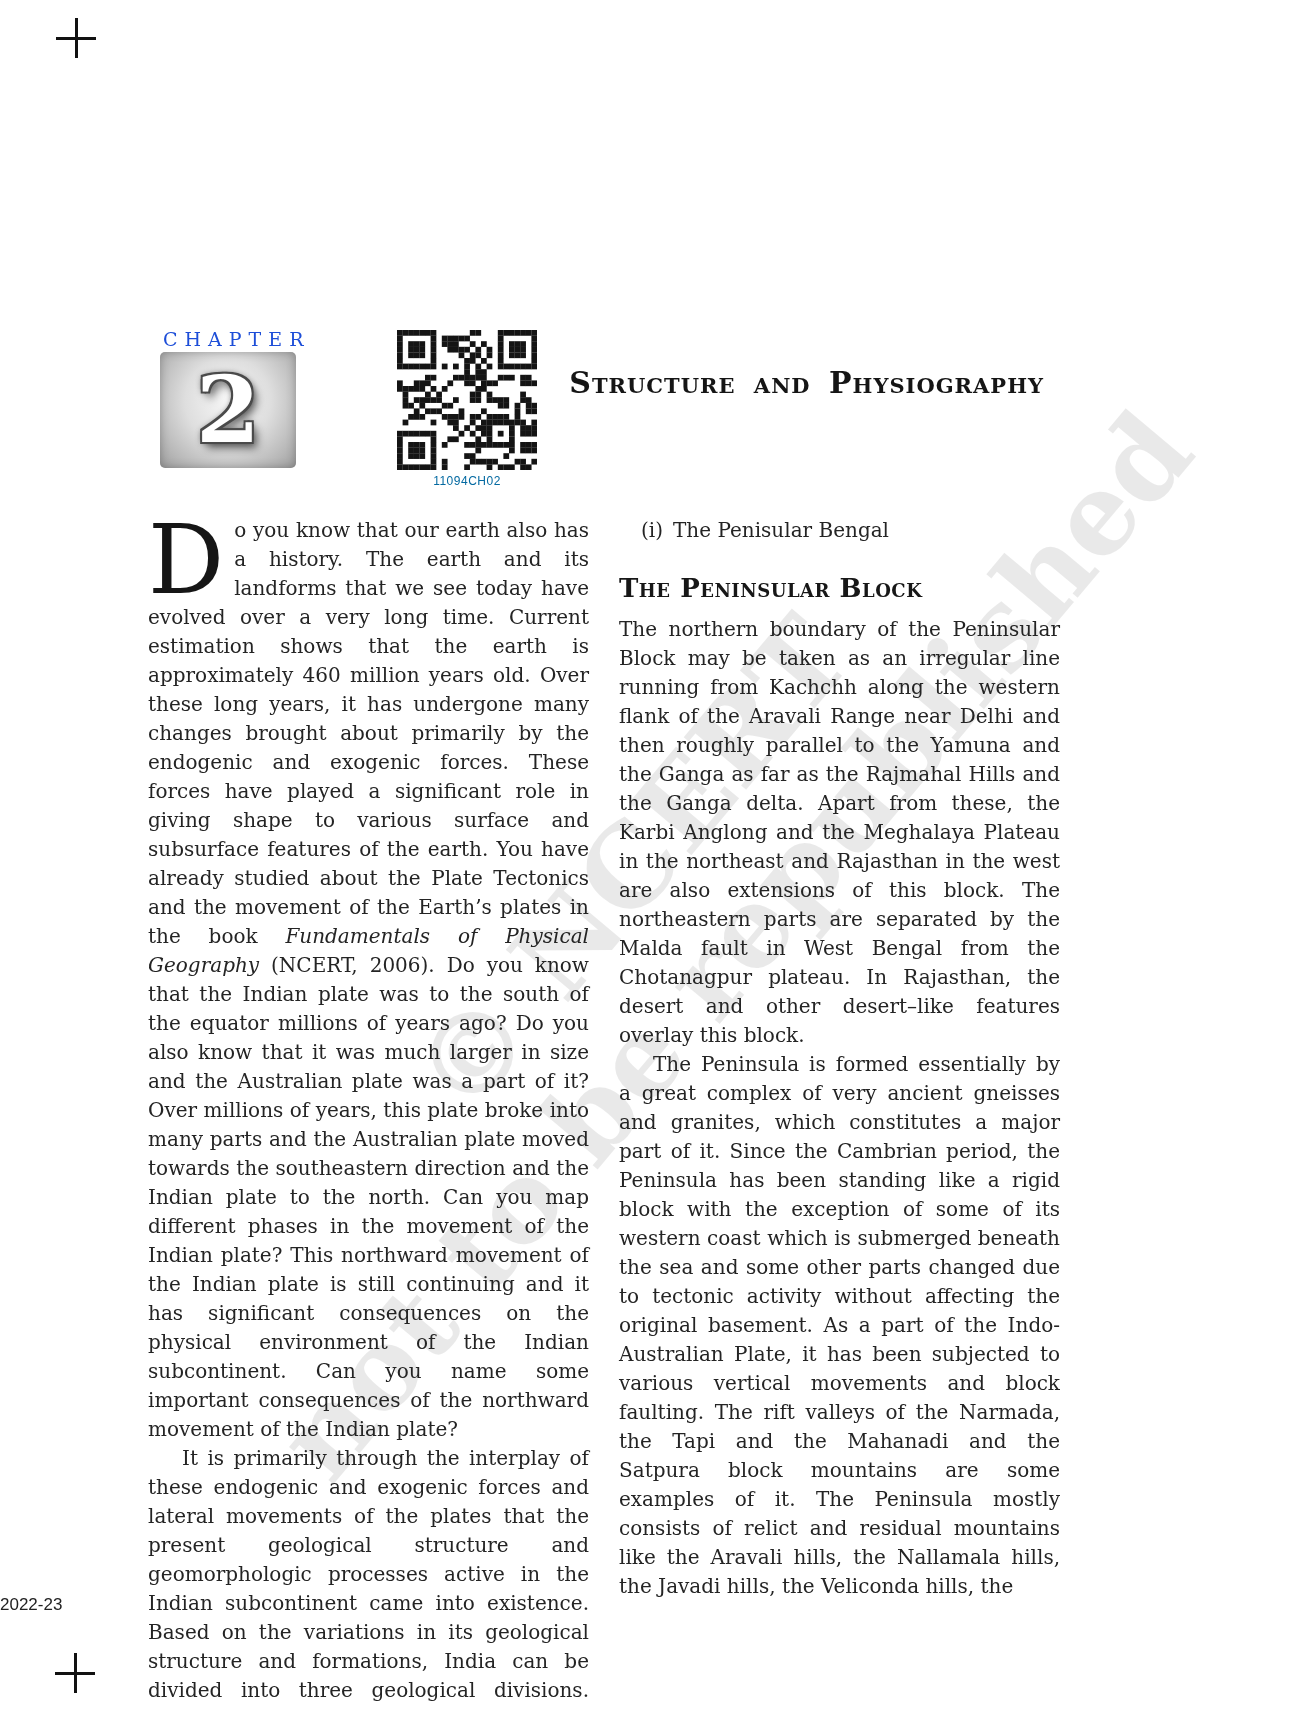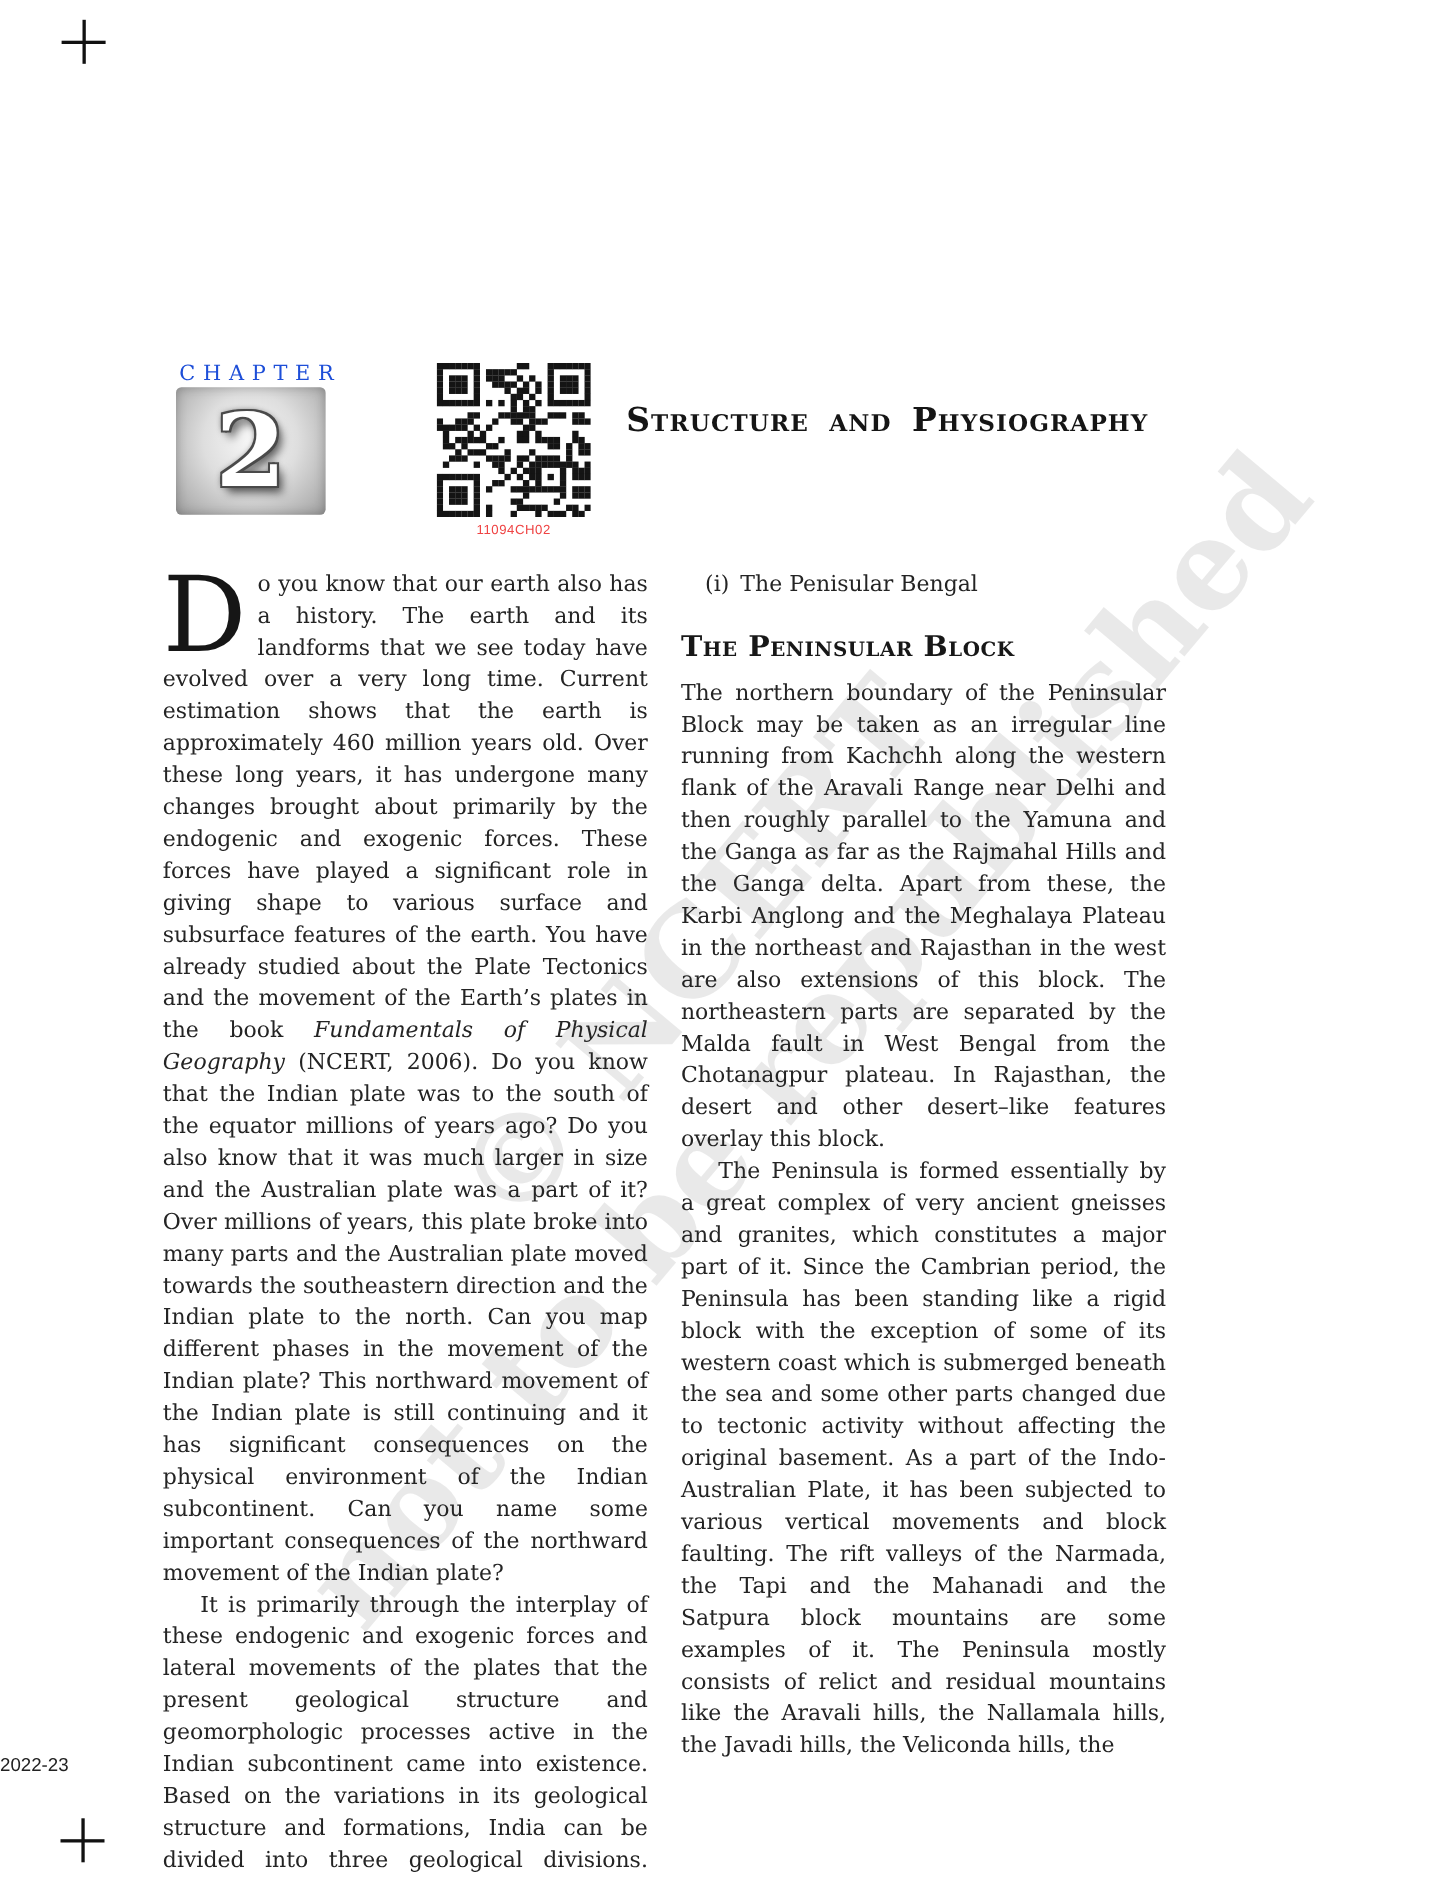--- a/index.html
+++ b/index.html
@@ -51,21 +51,21 @@
       -2px -2px 0 #4a4a4a, 2px -2px 0 #4a4a4a,
       -2px  2px 0 #4a4a4a, 2px  2px 0 #4a4a4a,
        0 0 6px #3a3a3a, 5px 6px 8px rgba(0,0,0,0.55);
   }
 
   
   .qr-wrap{position:absolute;left:397px;top:330px;width:140px;text-align:center;}
   .qr-wrap svg{display:block;width:140px;height:140px;}
   .qr-caption{
     margin-top:4px;font-family:"Liberation Sans", sans-serif;
-    font-size:12px;color:#ef4444;letter-spacing:0.5px;
+    font-size:12px;color:#0369a1;letter-spacing:0.5px;
   }
 
   
   .title{
     position:absolute;right:253px;top:349px;margin:16px;
     font-variant:small-caps;font-weight:bold;white-space:nowrap;
     font-size:30px;letter-spacing:1px;word-spacing:7px;color:#151515;
   }
 
   

